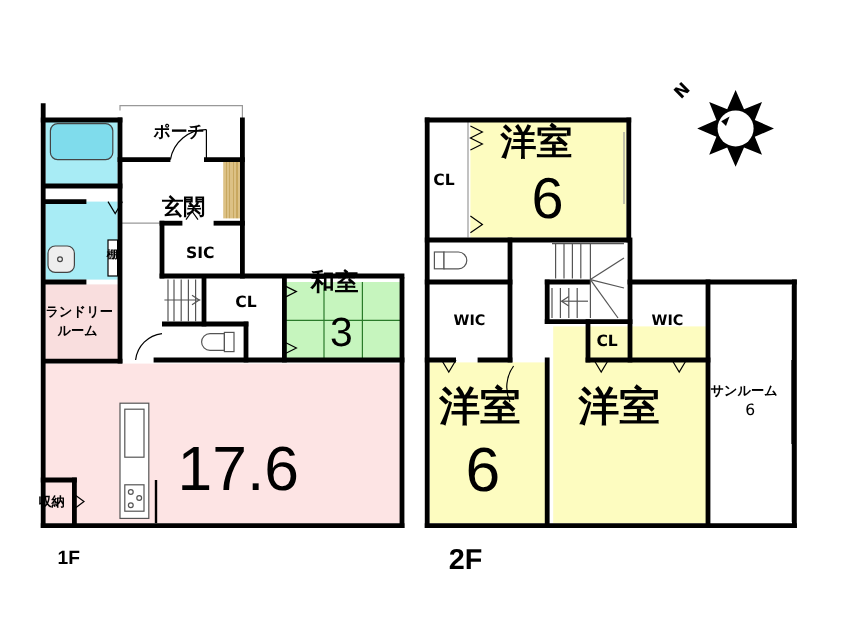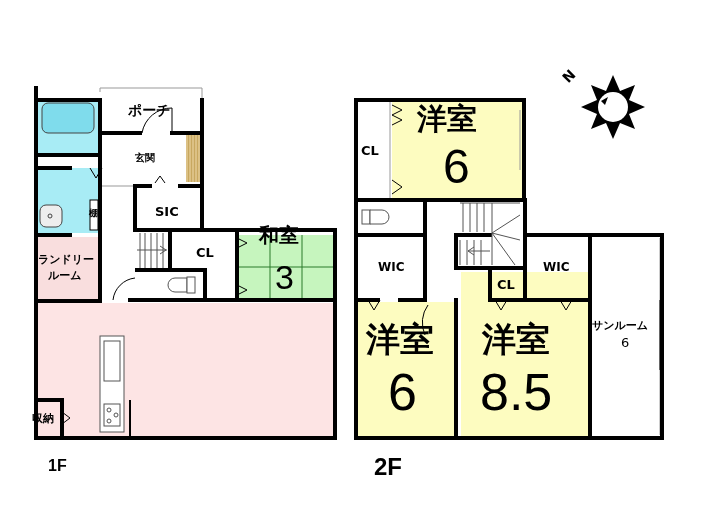--- a/index.html
+++ b/index.html
@@ -96,28 +96,29 @@
     <rect x="100" y="336" width="24" height="96" fill="#fff" stroke="#555" stroke-width="1"></rect>
     <rect x="104" y="341" width="16" height="40" fill="#fff" stroke="#555" stroke-width="1"></rect>
     <rect x="104" y="404" width="16" height="22" fill="#fff" stroke="#555" stroke-width="1"></rect>
     <circle cx="109" cy="410" r="2" fill="none" stroke="#555"></circle>
     <circle cx="116" cy="415" r="2" fill="none" stroke="#555"></circle>
     <circle cx="109" cy="421" r="2" fill="none" stroke="#555"></circle>
     <line x1="130" y1="400" x2="130" y2="436" stroke="#000" stroke-width="2"></line>
   </svg>
 
   <div class="lbl" style="left:128px;top:103px;font-size:14px;">ポーチ</div>
-  <div class="lbl" style="left:135px;top:153px;font-size:10px;text-align:center;">玄関</div>
+  <div class="lbl" style="left:135px;top:164px;font-size:18px;text-align:center;">玄関</div>
   <div class="lbl" style="left:155px;top:205px;font-size:13px;text-align:center;">SIC</div>
   <div class="lbl" style="left:196px;top:246px;font-size:13px;">CL</div>
   <div class="lbl" style="left:259px;top:225px;font-size:20px;">和室</div>
   <div class="lbl" style="left:275px;top:260px;font-size:34px;font-weight:normal;font-family:'Liberation Sans',sans-serif;">3</div>
   <div class="lbl" style="left:38px;top:254px;font-size:11px;">ランドリー</div>
   <div class="lbl" style="left:48px;top:270px;font-size:11px;">ルーム</div>
   <div class="lbl" style="left:89px;top:209px;font-size:9px;">棚</div>
+  <div class="lbl" style="left:148px;top:365px;font-size:52px;font-weight:normal;font-family:'Liberation Sans',sans-serif;">17.6</div>
   <div class="lbl" style="left:32px;top:413px;font-size:11px;">収納</div>
   <div class="lbl" style="left:48px;top:458px;font-size:16px;font-family:'Liberation Sans',sans-serif;text-align:center;">1F</div>
 </div>
 
 <div class="abs" style="left:0;top:0;width:705px;height:525px;">
   <div class="abs" style="left:392px;top:100px;width:130px;height:98px;background:#fdfcc0;"></div>
   <div class="abs" style="left:358px;top:302px;width:98px;height:134px;background:#fdfcc0;"></div>
   <div class="abs" style="left:461px;top:272px;width:128px;height:164px;background:#fdfcc0;"></div>
 
   <svg class="plan" width="705" height="525">
@@ -189,21 +190,20 @@
 
   <div class="lbl" style="left:361px;top:144px;font-size:13px;">CL</div>
   <div class="lbl" style="left:417px;top:104px;font-size:30px;">洋室</div>
   <div class="lbl" style="left:443px;top:143px;font-size:48px;font-weight:normal;font-family:'Liberation Sans',sans-serif;">6</div>
   <div class="lbl" style="left:378px;top:261px;font-size:12px;">WIC</div>
   <div class="lbl" style="left:543px;top:261px;font-size:12px;">WIC</div>
   <div class="lbl" style="left:497px;top:278px;font-size:13px;">CL</div>
   <div class="lbl" style="left:366px;top:322px;font-size:34px;">洋室</div>
   <div class="lbl" style="left:388px;top:366px;font-size:52px;font-weight:normal;font-family:'Liberation Sans',sans-serif;">6</div>
   <div class="lbl" style="left:482px;top:322px;font-size:34px;">洋室</div>
-  <div class="lbl" style="left:480px;top:366px;font-size:52px;font-weight:normal;font-family:'Liberation Sans',sans-serif;">8.5</div>
   <div class="lbl" style="left:592px;top:320px;font-size:11px;text-align:center;">サンルーム</div>
   <div class="lbl" style="left:621px;top:336px;font-size:13px;font-weight:normal;">6</div>
   <div class="lbl" style="left:374px;top:455px;font-size:24px;font-family:'Liberation Sans',sans-serif;">2F</div>
 </div>
 
 <div class="abs" style="left:560px;top:62px;width:100px;height:90px;">
   <svg width="100" height="90">
     <g transform="translate(53,45)">
       <polygon fill="#000" points="0,-32 7,-16 22,-22 16,-7 32,0 16,7 22,22 7,16 0,32 -7,16 -22,22 -16,7 -32,0 -16,-7 -22,-22 -7,-16"></polygon>
       <circle r="15" fill="#fff"></circle>

